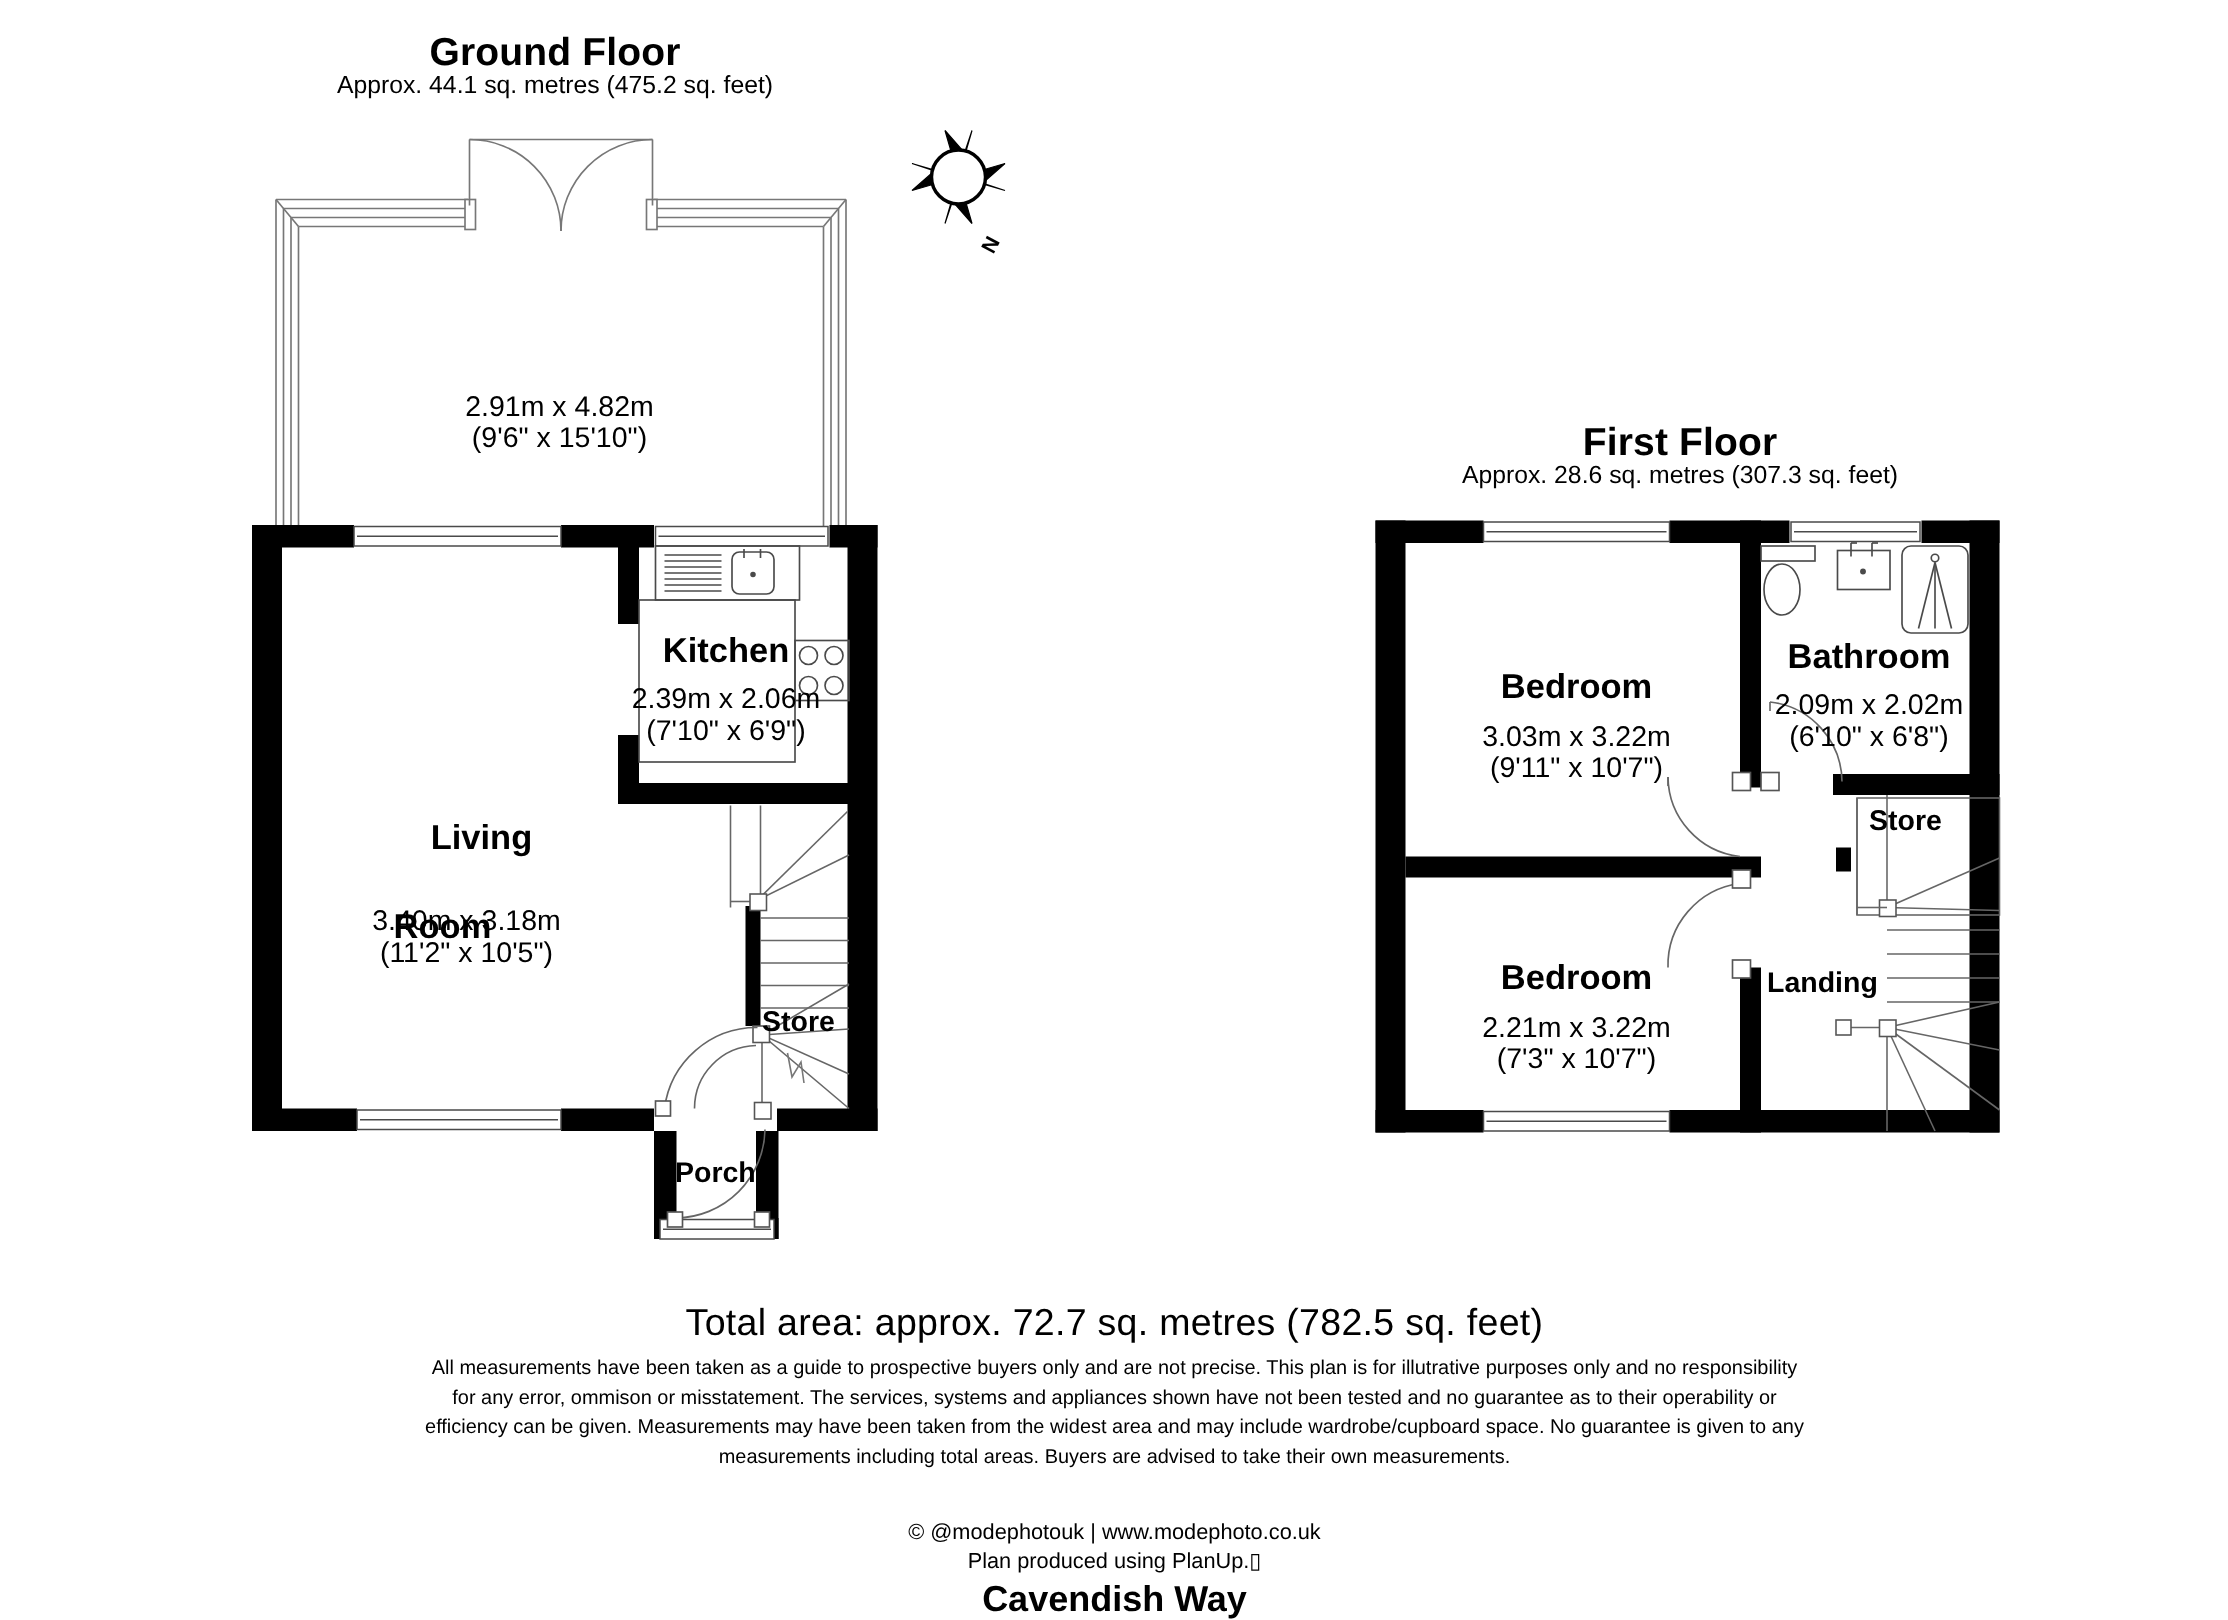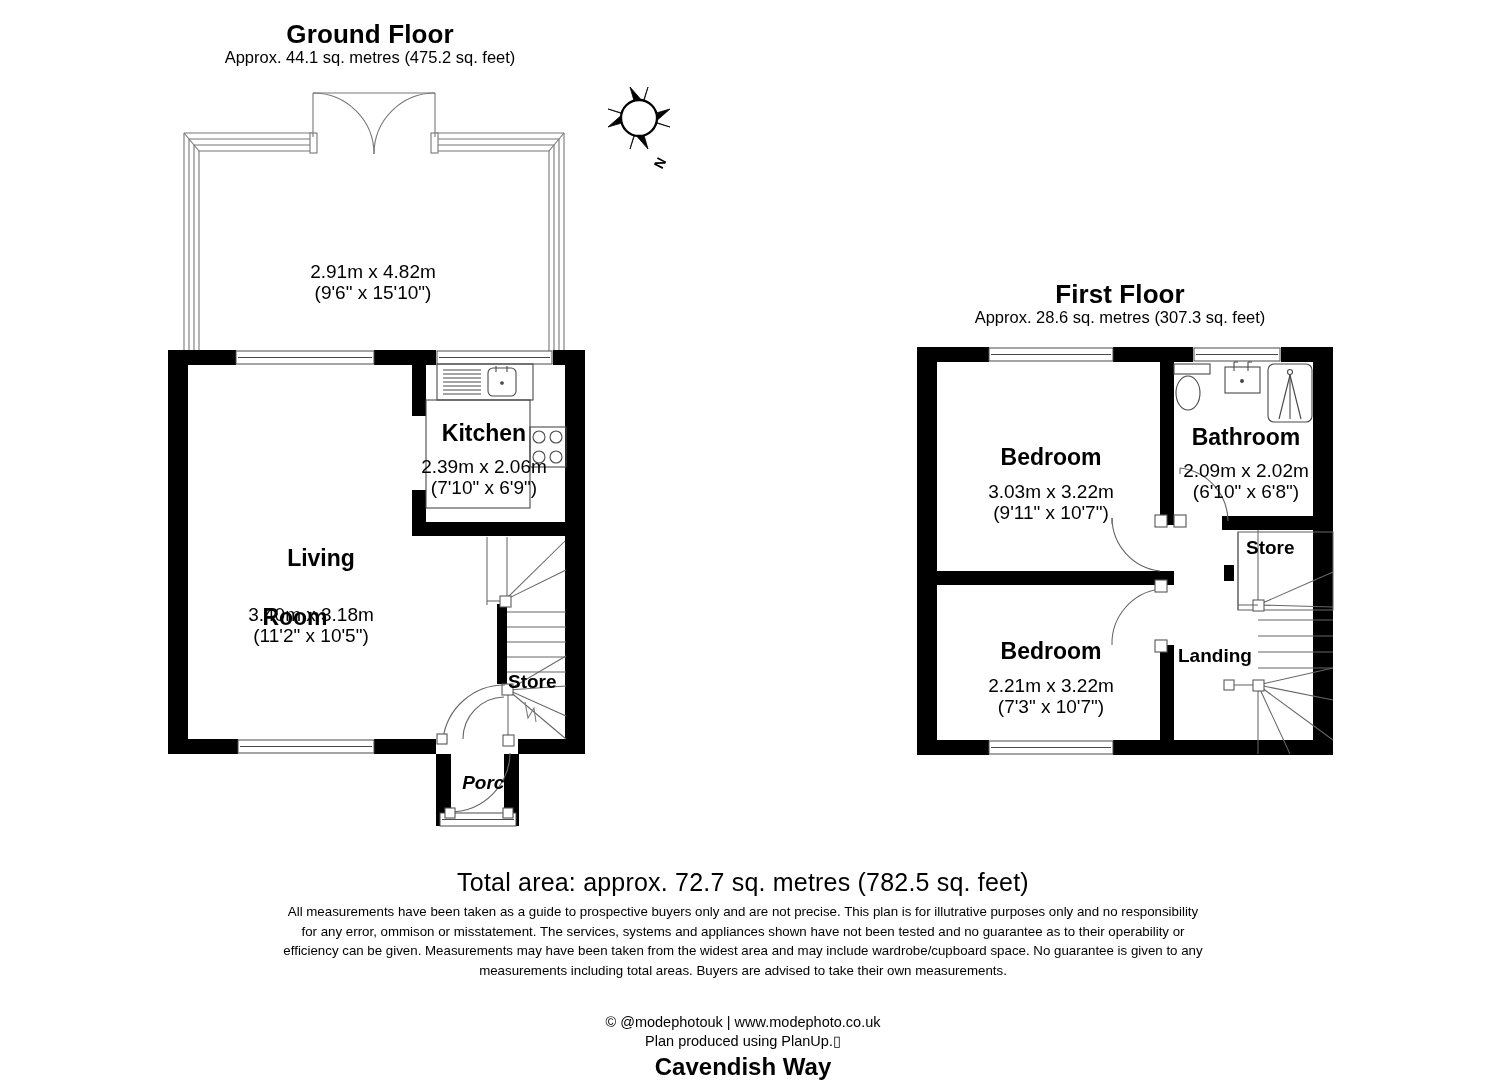--- a/index.html
+++ b/index.html
@@ -394,21 +394,21 @@
   <div class="txt room-dim" style="left:390px; top:444px; width:188px;">2.39m x 2.06m</div>
   <div class="txt room-dim" style="left:390px; top:465px; width:188px;">(7'10" x 6'9")</div>
 
   <div class="txt room-name" style="left:228px; top:545px; width:186px;">Living</div>
   <div class="txt room-name" style="left:202px; top:568px; width:186px;margin-top:36px;">Room</div>
   <div class="txt room-dim" style="left:218px; top:592px; width:186px;">3.40m x 3.18m</div>
   <div class="txt room-dim" style="left:218px; top:613px; width:186px;">(11'2" x 10'5")</div>
 
   <div class="txt small-room" style="left:508px; top:671px; width:66px; text-align:left;">Store</div>
 
-  <div class="txt small-room" style="left:450px; top:772px; width:66px; text-align:right;font-style:italic;">Porch</div>
+  <div class="txt small-room" style="left:450px; top:772px; width:66px; text-align:left;">Porch</div>
 
   <div class="txt floor-title" style="left:1010px; top:280px; width:220px;">First Floor</div>
   <div class="txt floor-sub" style="left:965px; top:308px; width:310px;">Approx. 28.6 sq. metres (307.3 sq. feet)</div>
 
   <div class="txt room-name" style="left:958px; top:444px; width:186px;">Bedroom</div>
   <div class="txt room-dim" style="left:958px; top:469px; width:186px;">3.03m x 3.22m</div>
   <div class="txt room-dim" style="left:958px; top:490px; width:186px;">(9'11" x 10'7")</div>
 
   <div class="txt room-name" style="left:1186px; top:424px; width:120px;">Bathroom</div>
   <div class="txt room-dim" style="left:1182px; top:448px; width:128px;">2.09m x 2.02m</div>

